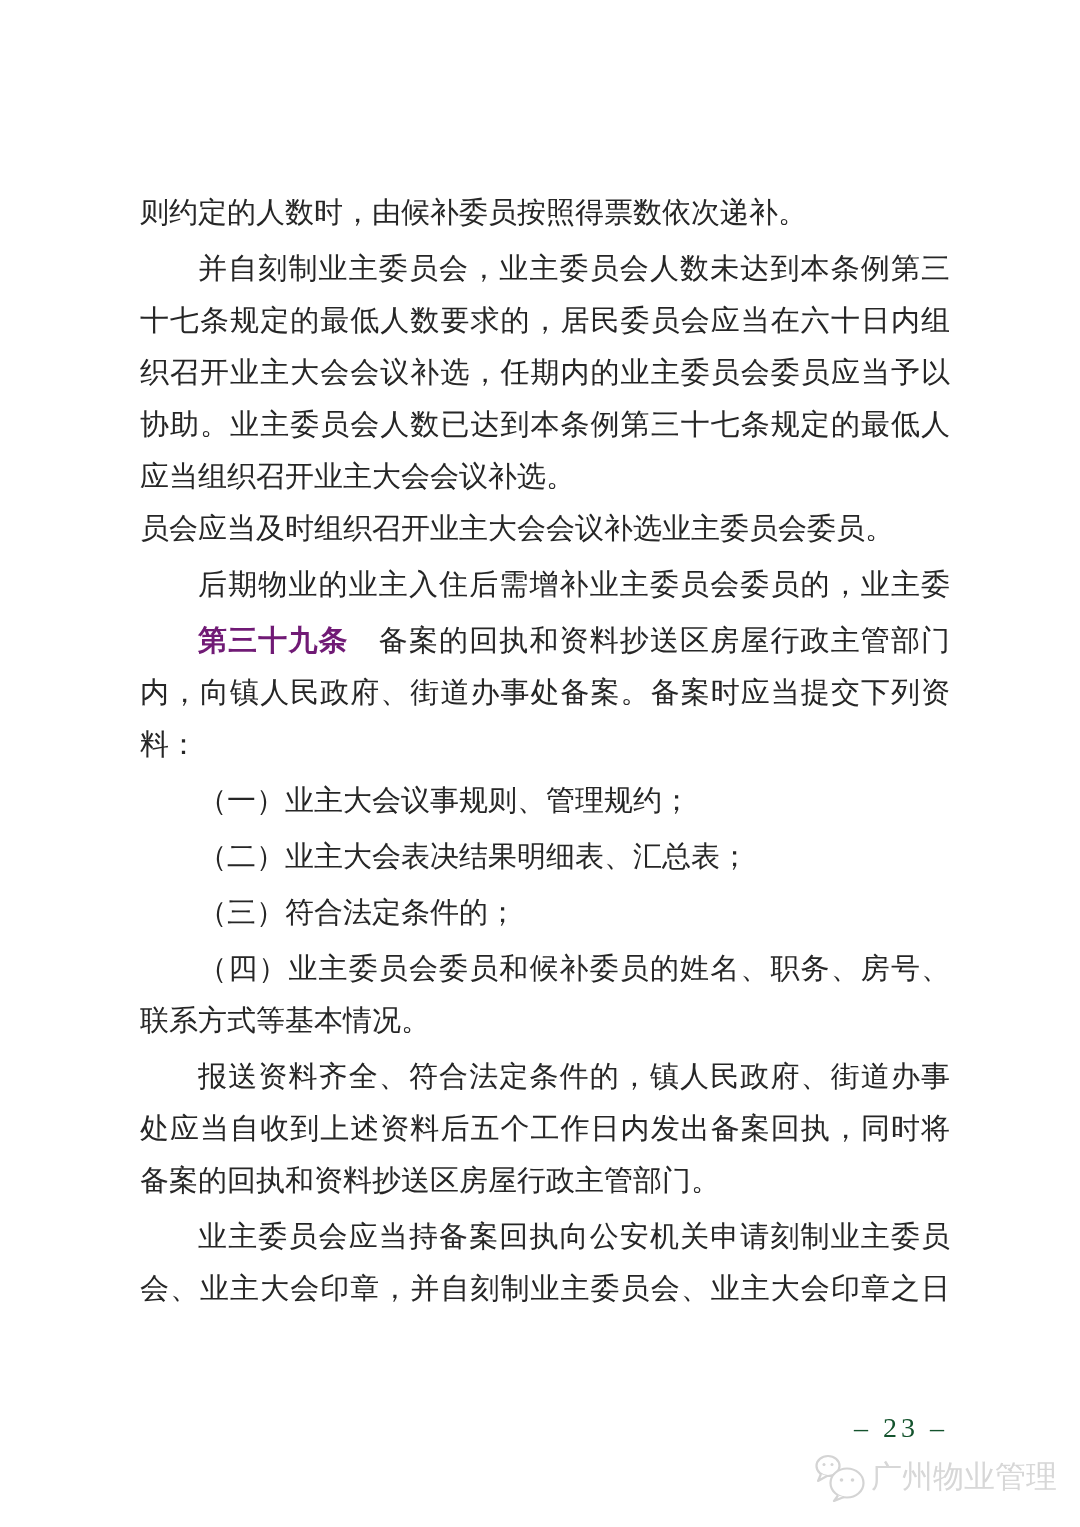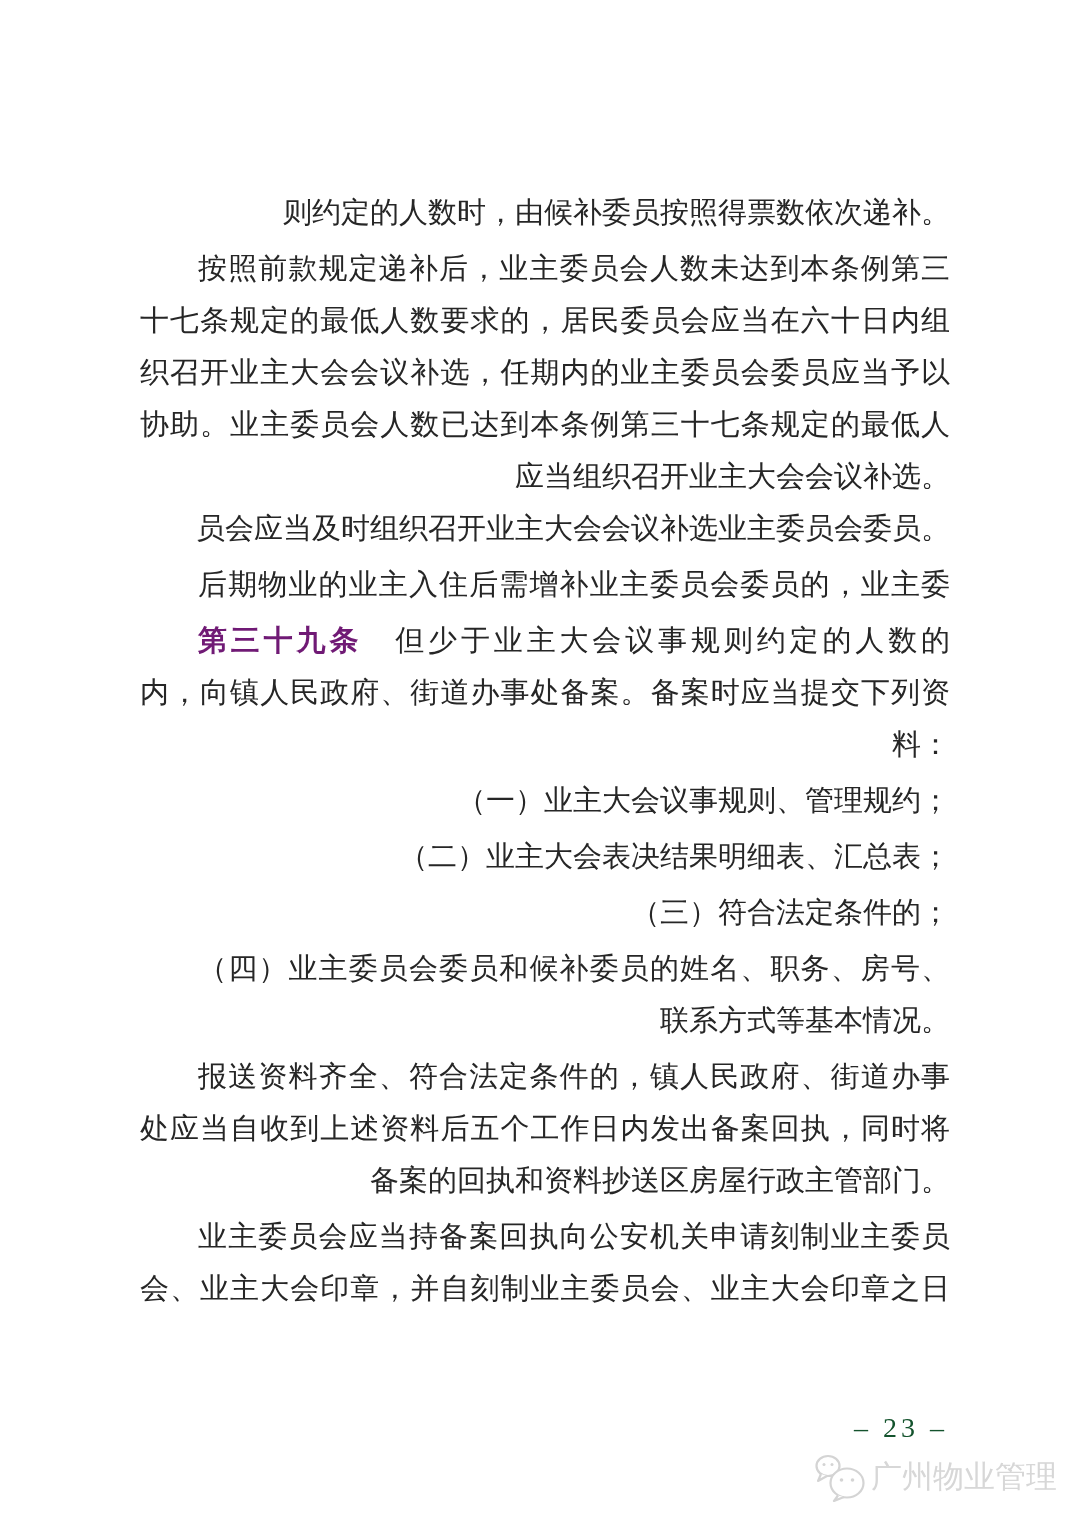--- a/index.html
+++ b/index.html
@@ -21,21 +21,21 @@
     top: 186px;
     width: 810px;
     font-size: 29px;
     line-height: 52px;
     letter-spacing: 0;
   }
   .ln {
     height: 52px;
     overflow: hidden;
     white-space: nowrap;
-    text-align: right;
+    text-align: left;
   }
   
   .j {
     text-align: justify;
     text-align-last: justify;
   }
   
   .ind { padding-left: 58px; }
   
   .ps { margin-top: 4px; }
@@ -71,28 +71,28 @@
   }
   .watermark svg {
     display: block;
   }
 </style>
 </head>
 <body>
 
 <div class="doc">
   <div class="ln">则约定的人数时，由候补委员按照得票数依次递补。</div>
-  <div class="ln ps ind j">按照前款规定递补后，业主委员会人数未达到本条例第三</div>
+  <div class="ln ps ind j">并自刻制业主委员会，业主委员会人数未达到本条例第三</div>
   <div class="ln j">十七条规定的最低人数要求的，居民委员会应当在六十日内组</div>
   <div class="ln j">织召开业主大会会议补选，任期内的业主委员会委员应当予以</div>
   <div class="ln j">协助。业主委员会人数已达到本条例第三十七条规定的最低人</div>
   <div class="ln">应当组织召开业主大会会议补选。</div>
   <div class="ln">员会应当及时组织召开业主大会会议补选业主委员会委员。</div>
   <div class="ln ps ind j">后期物业的业主入住后需增补业主委员会委员的，业主委</div>
-  <div class="ln ps ind j"><b class="art">第三十九条</b><span>　但少于业主大会议事规则约定的人数的</span></div>
+  <div class="ln ps ind j"><b class="art">第三十九条</b><span>　备案的回执和资料抄送区房屋行政主管部门</span></div>
   <div class="ln j">内，向镇人民政府、街道办事处备案。备案时应当提交下列资</div>
   <div class="ln">料：</div>
   <div class="ln ps ind">（一）业主大会议事规则、管理规约；</div>
   <div class="ln ps ind">（二）业主大会表决结果明细表、汇总表；</div>
   <div class="ln ps ind">（三）符合法定条件的；</div>
   <div class="ln ps ind j">（四）业主委员会委员和候补委员的姓名、职务、房号、</div>
   <div class="ln">联系方式等基本情况。</div>
   <div class="ln ps ind j">报送资料齐全、符合法定条件的，镇人民政府、街道办事</div>
   <div class="ln j">处应当自收到上述资料后五个工作日内发出备案回执，同时将</div>
   <div class="ln">备案的回执和资料抄送区房屋行政主管部门。</div>

